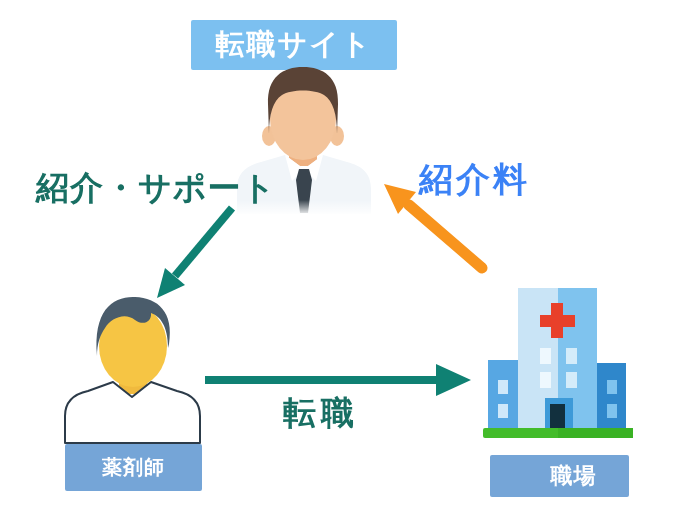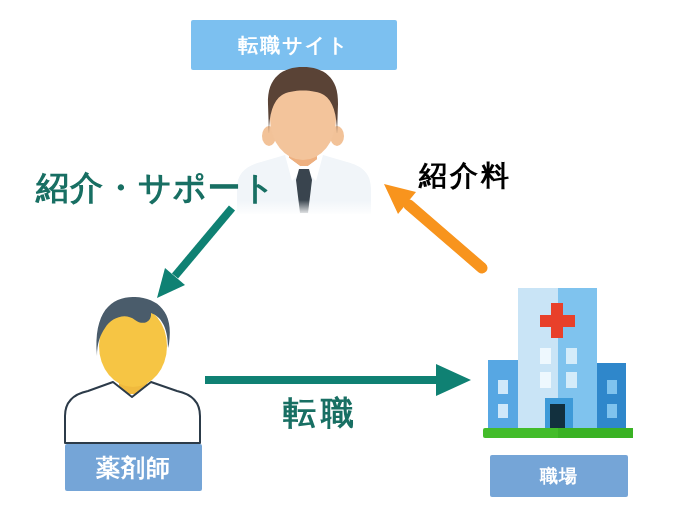--- a/index.html
+++ b/index.html
@@ -6,28 +6,28 @@
     margin:0;padding:0;background:#ffffff;
     font-family:"Liberation Sans","DejaVu Sans",sans-serif;
   }
   .stage{
     position:relative;width:700px;height:520px;background:#ffffff;overflow:hidden;
   }
   .node-label{
     position:absolute;display:flex;align-items:center;justify-content:center;
     color:#ffffff;font-weight:bold;border-radius:2px;
   }
-  .label-site{left:191px;top:20px;width:206px;height:50px;background:#7cc0f0;font-size:20px;letter-spacing:2px;}
-  .label-pharmacist{left:65px;top:444px;width:137px;height:47px;background:#75a5d7;font-size:24px;letter-spacing:1px;}
-  .label-workplace{left:490px;top:455px;width:138px;height:42px;background:#75a5d7;font-size:18px;letter-spacing:1px;}
+  .label-site{left:191px;top:20px;width:206px;height:50px;background:#7cc0f0;font-size:29px;letter-spacing:2px;}
+  .label-pharmacist{left:65px;top:444px;width:137px;height:47px;background:#75a5d7;font-size:20px;letter-spacing:1px;}
+  .label-workplace{left:490px;top:455px;width:111px;height:42px;background:#75a5d7;font-size:22px;letter-spacing:1px;padding-left:28px;}
   .edge-label{
     position:absolute;font-weight:700;white-space:nowrap;
   }
   .edge-intro{left:36px;top:166px;font-size:33px;letter-spacing:1px;color:#186f63;}
-  .edge-fee{left:419px;top:157px;font-size:28px;letter-spacing:3px;color:#000000;}
+  .edge-fee{left:419px;top:157px;font-size:34px;letter-spacing:3px;color:#3b82f6;}
   .edge-job{left:283px;top:391px;font-size:33px;letter-spacing:5px;color:#186f63;text-align:right;}
   .illus{position:absolute;}
   .agent-illus{left:228px;top:62px;}
   .pharmacist-illus{left:55px;top:292px;}
   .hospital-illus{left:483px;top:285px;}
   .arrows-layer{position:absolute;left:0;top:0;pointer-events:none;}
 </style>
 </head>
 <body>
 

